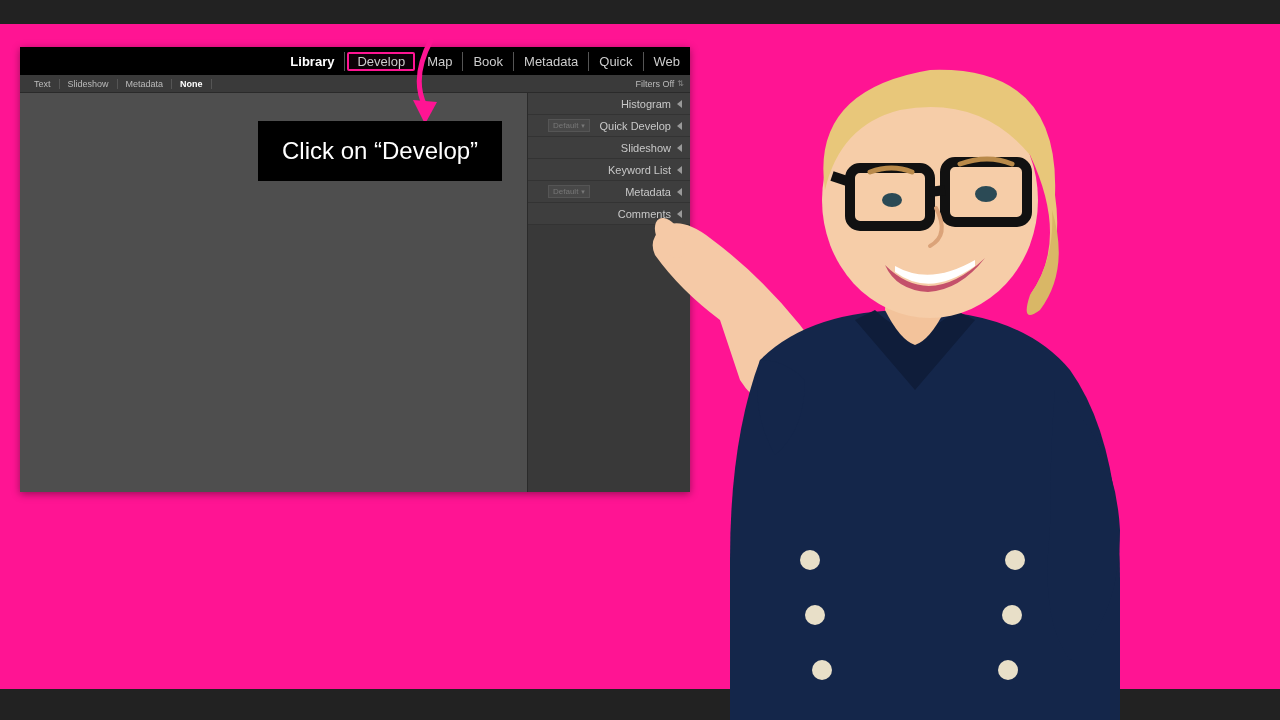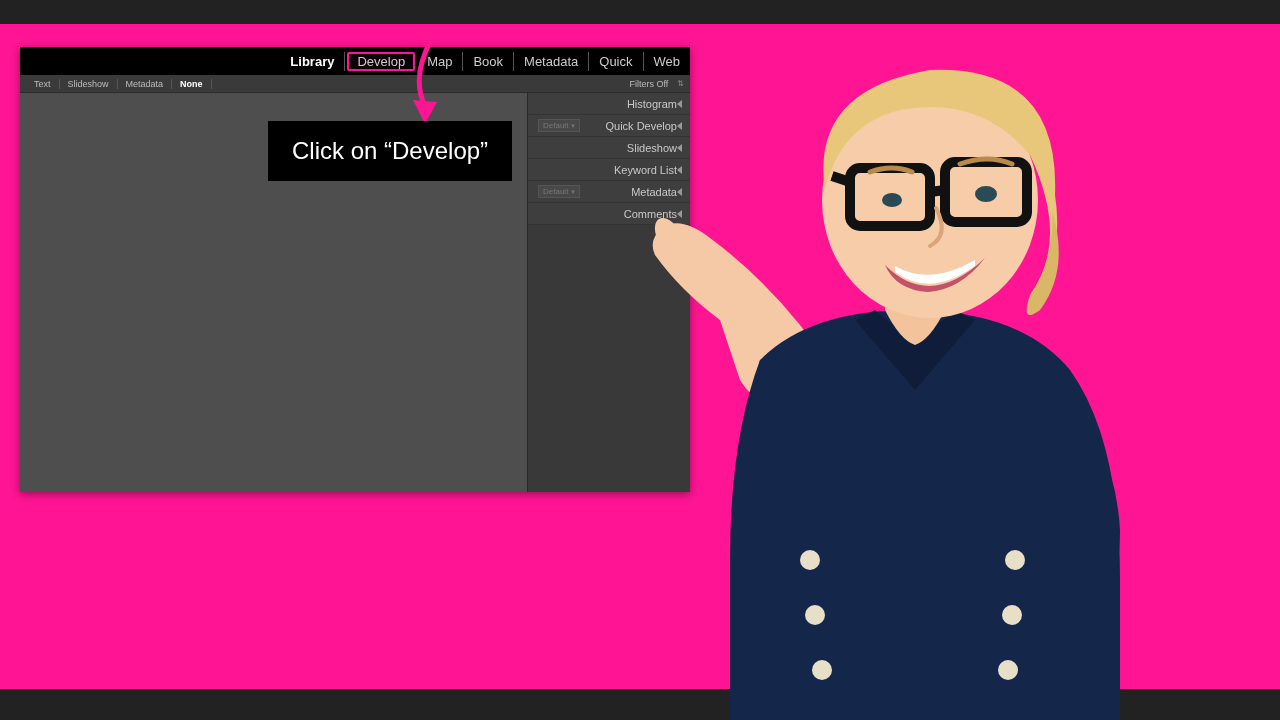--- a/index.html
+++ b/index.html
@@ -73,21 +73,21 @@
   }
   .filter-tab:last-of-type { border-right: none; }
   .filter-tab.sel { color: #fff; font-weight: 600; }
   .filters-off {
     position: absolute;
     right: 6px;
     color: #bbb;
     font-size: 9px;
     display: flex;
     align-items: center;
-    gap: 9px;
+    gap: 3px;
   }
   .filters-off .updown { font-size: 8px; color: #888; }
   .main-area {
     display: flex;
     height: calc(100% - 46px);
   }
   .canvas {
     flex: 1;
     background: #4e4e4e;
     border-right: 1px solid #2a2a2a;
@@ -97,22 +97,23 @@
     width: 162px;
     background: #3e3e3e;
     display: flex;
     flex-direction: column;
   }
   .panel-row {
     height: 22px;
     display: flex;
     align-items: center;
     justify-content: flex-end;
-    padding: 0 8px 0 10px;
+    padding: 0 8px 0 20px;
     border-bottom: 1px solid #333;
+    gap: 6px;
   }
   .panel-row .dd {
     font-size: 8px;
     color: #777;
     background: #484848;
     border: 1px solid #555;
     border-radius: 0;
     padding: 1px 4px;
     margin-right: auto;
     display: flex;
@@ -136,21 +137,21 @@
     background: #393939;
   }
   .arrow-svg {
     position: absolute;
     left: 401px;
     top: 38px;
     pointer-events: none;
   }
   .callout {
     position: absolute;
-    left: 268px;
+    left: 258px;
     top: 121px;
     background: #000;
     color: #fff;
     font-size: 24px;
     font-weight: 400;
     padding: 16px 24px;
     white-space: nowrap;
     font-family: -apple-system, "Helvetica Neue", Arial, sans-serif;
   }
   

